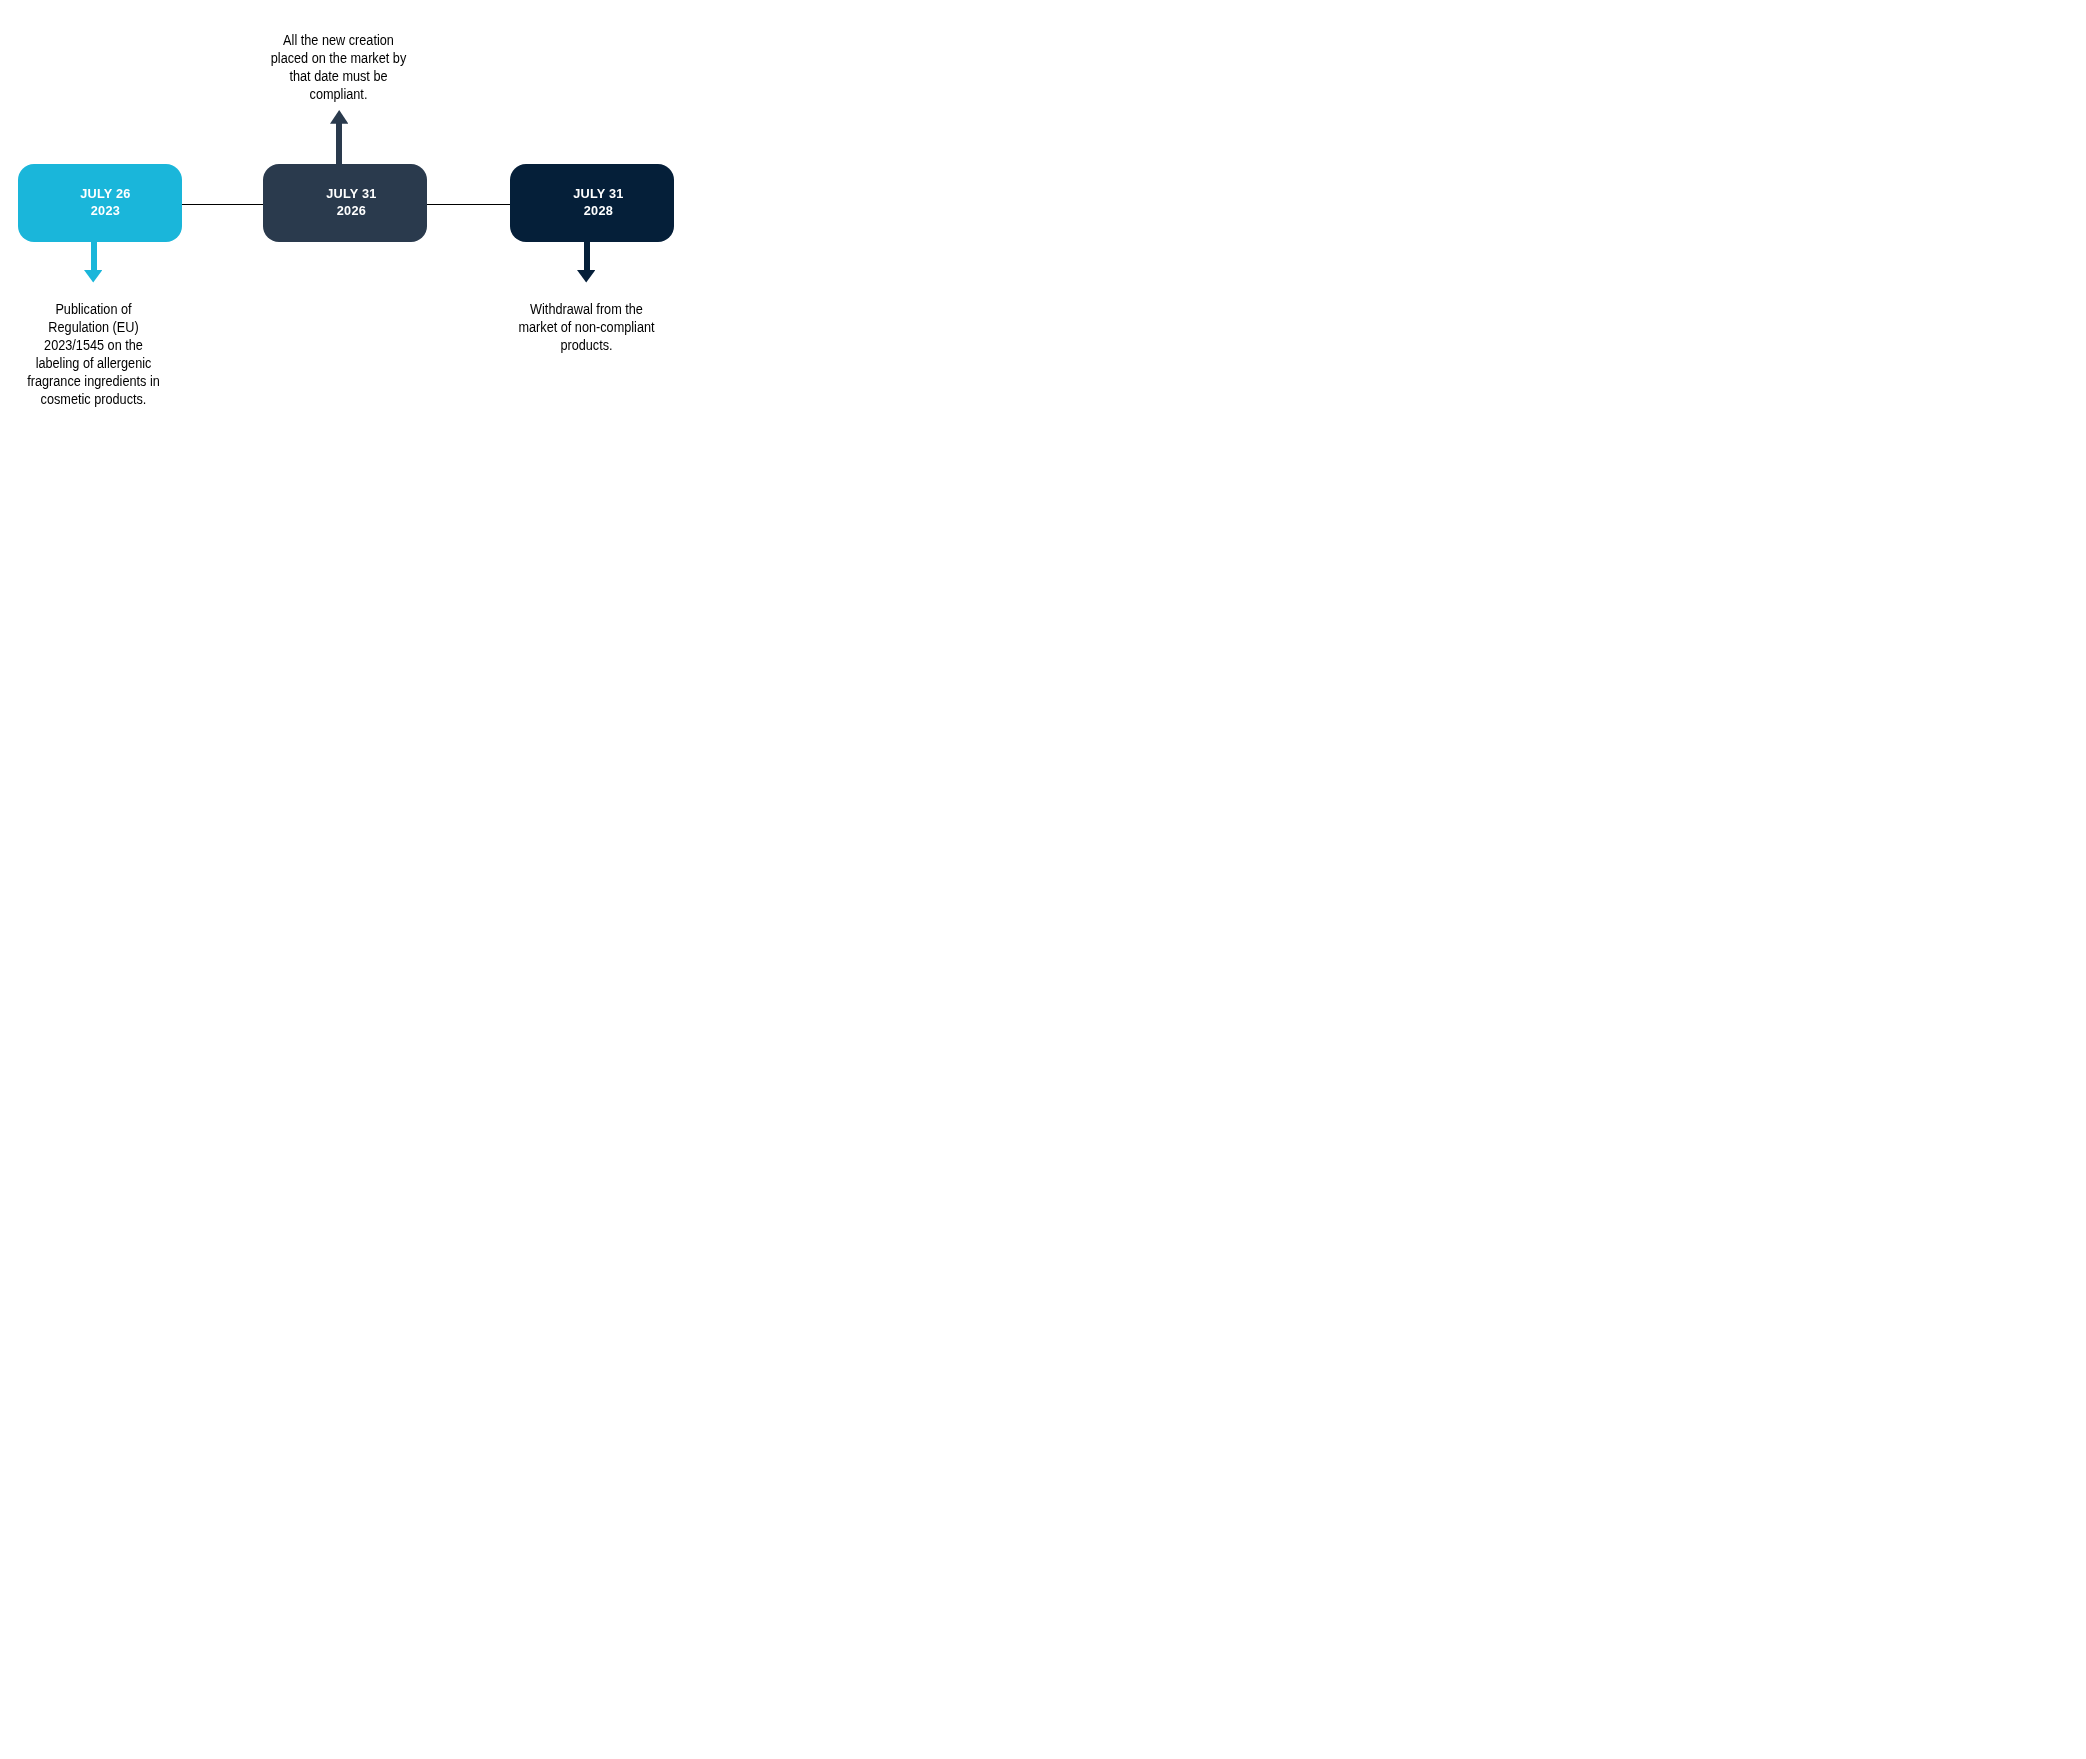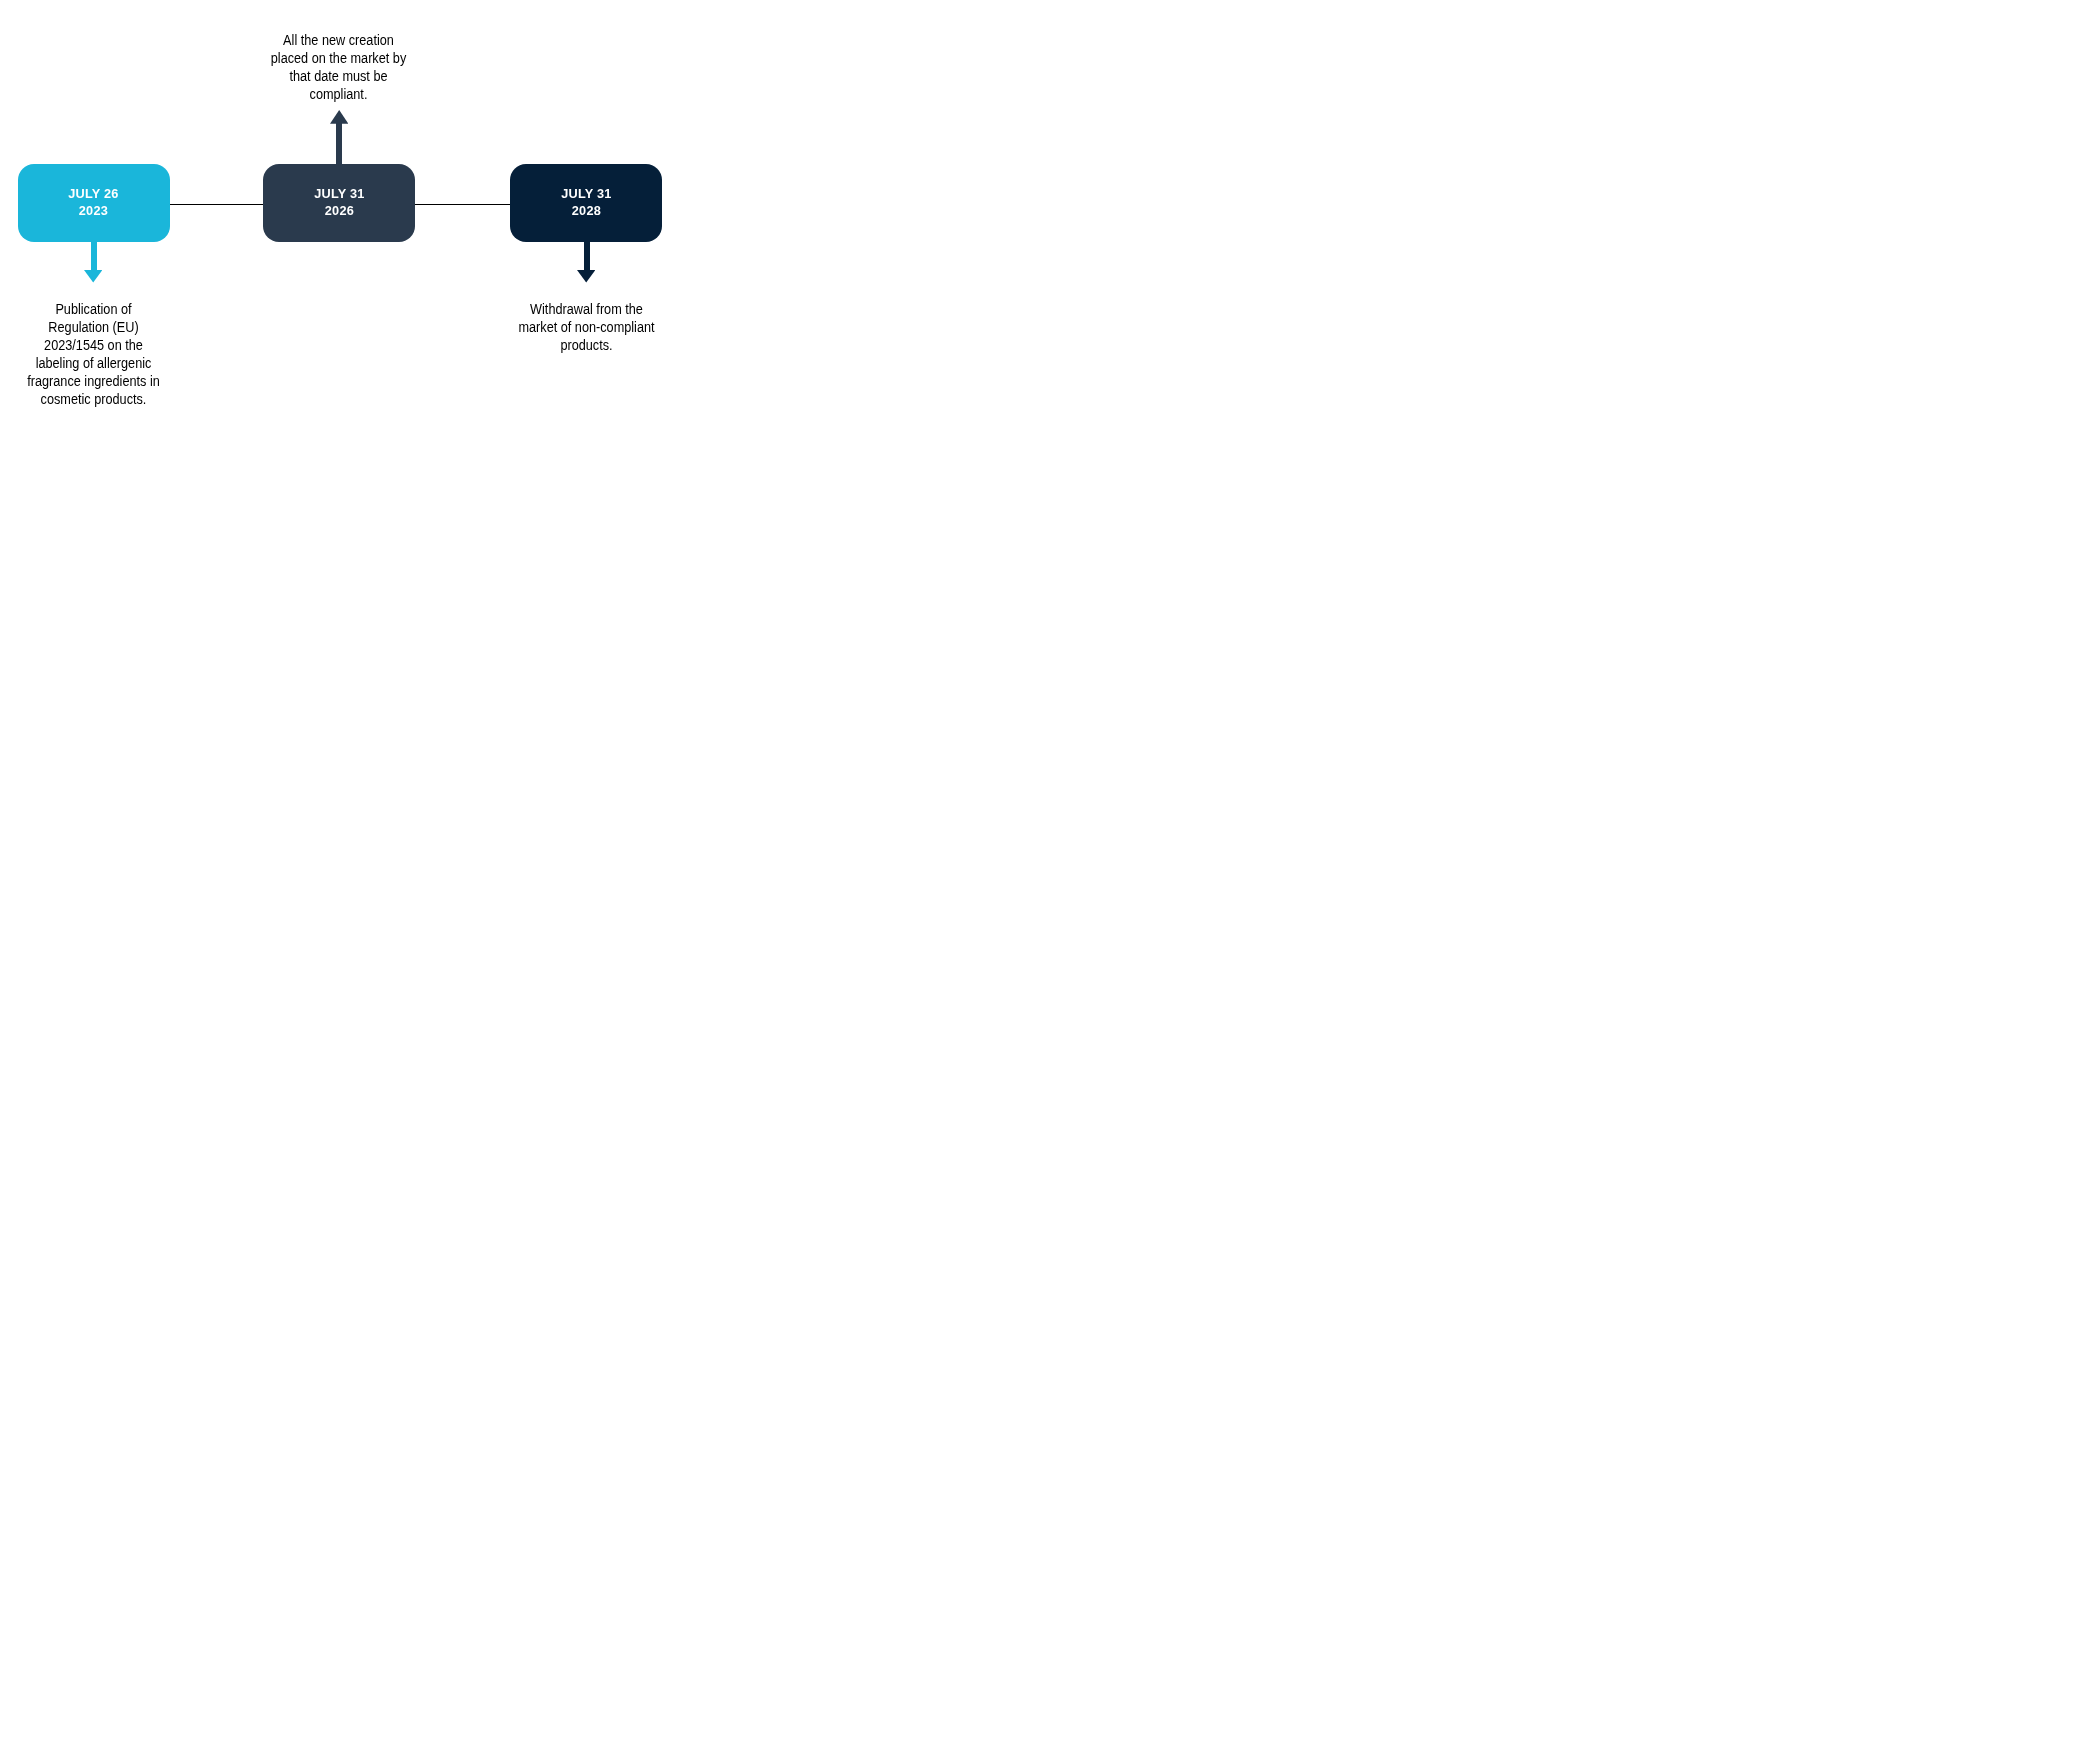--- a/index.html
+++ b/index.html
@@ -28,20 +28,21 @@
   .date-box {
     position: absolute;
     top: 164px;
     width: 152px;
     height: 78px;
     border-radius: 16px;
     z-index: 3;
     display: flex;
     align-items: center;
     justify-content: center;
+    padding-left: 12px;
   }
   .box-1 { left: 17.5px; }
   .box-2 { left: 263px; }
   .box-3 { left: 510px; }
   .date-text {
     font-size: 13.4px;
     font-weight: bold;
     line-height: 16.7px;
     letter-spacing: 0.2px;
     text-align: center;

